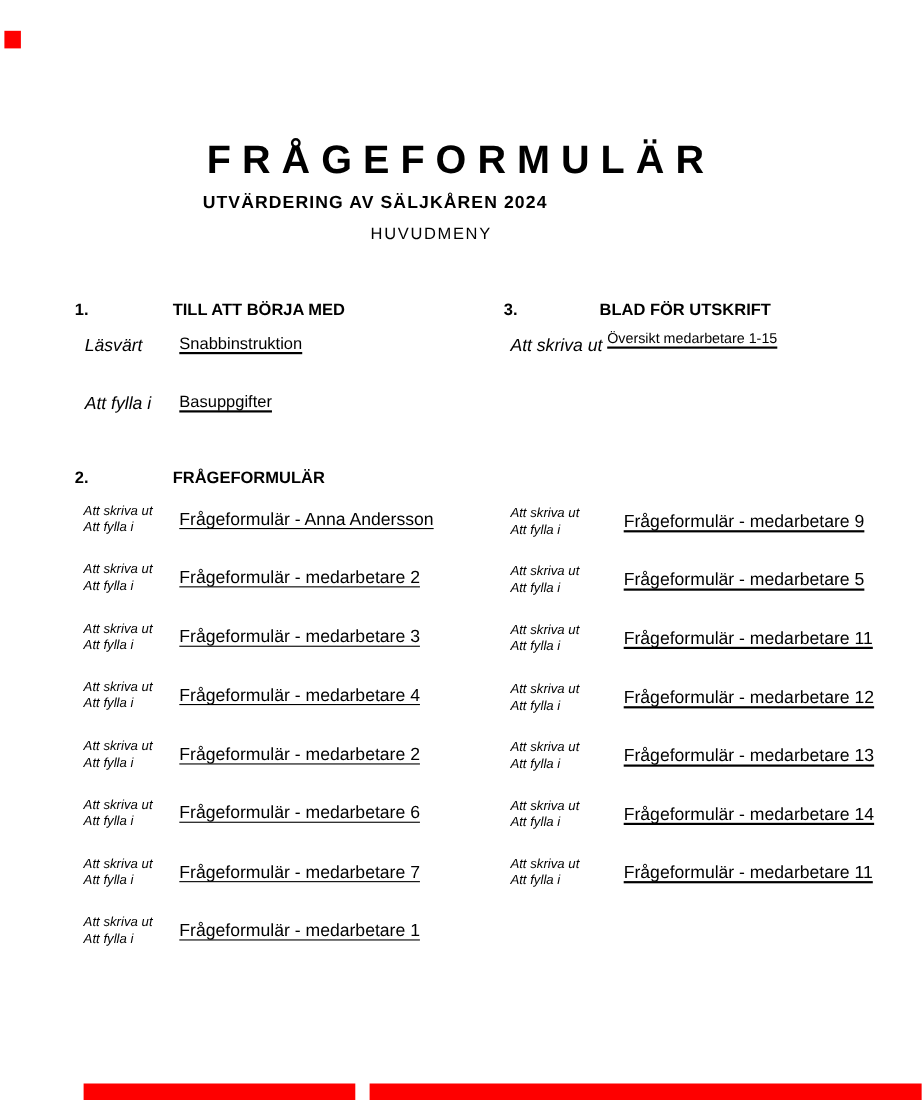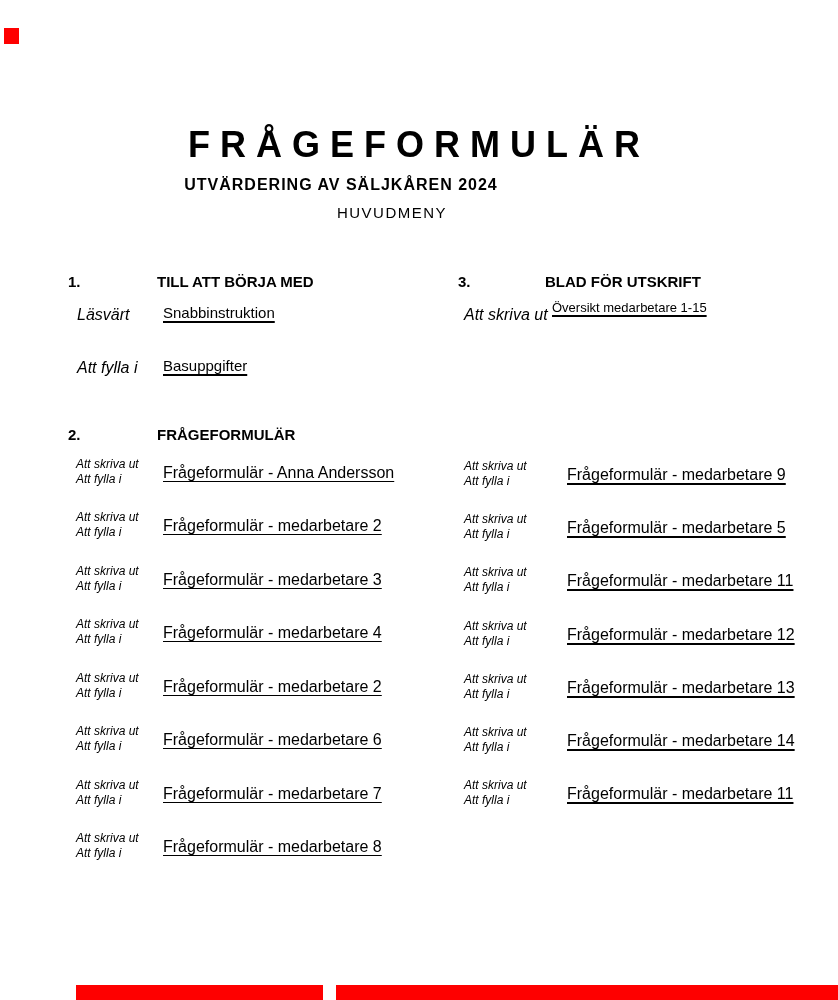--- a/index.html
+++ b/index.html
@@ -118,21 +118,21 @@
     <span>Att skriva ut</span>
     <span>Att fylla i</span>
   </div>
   <a class="lnk mid">Frågeformulär - medarbetare 7</a>
 </div>
 <div class="mrow colL" style="top:837px">
   <div class="labels">
     <span>Att skriva ut</span>
     <span>Att fylla i</span>
   </div>
-  <a class="lnk mid">Frågeformulär - medarbetare 8</a>
+  <a class="lnk mid">Frågeformulär - medarbetare 1</a>
 </div>
 
 <div class="mrow colR" style="top:465px">
   <div class="labels">
     <span>Att skriva ut</span>
     <span>Att fylla i</span>
   </div>
   <a class="lnk mid">Frågeformulär - medarbetare 9</a>
 </div>
 <div class="mrow colR" style="top:518px">

